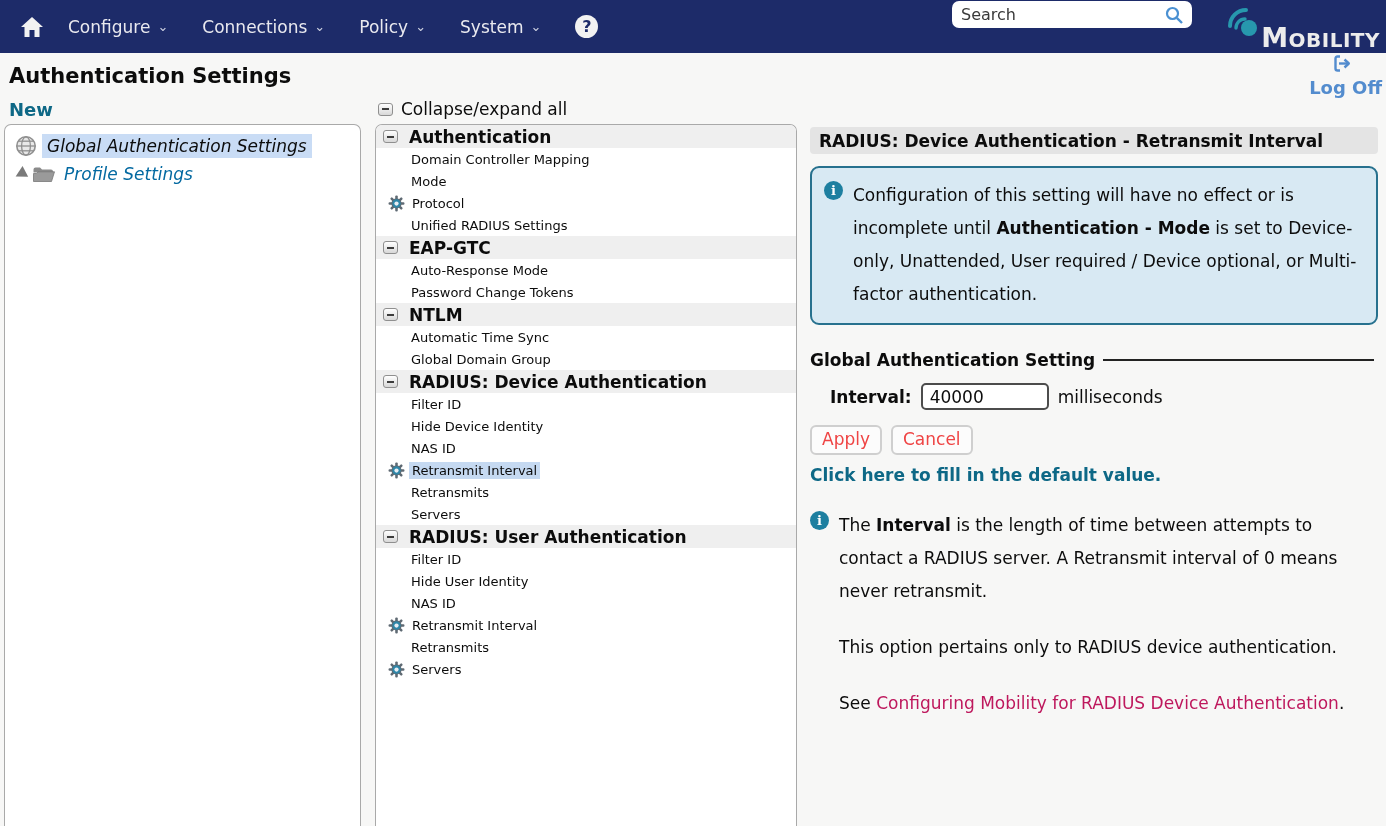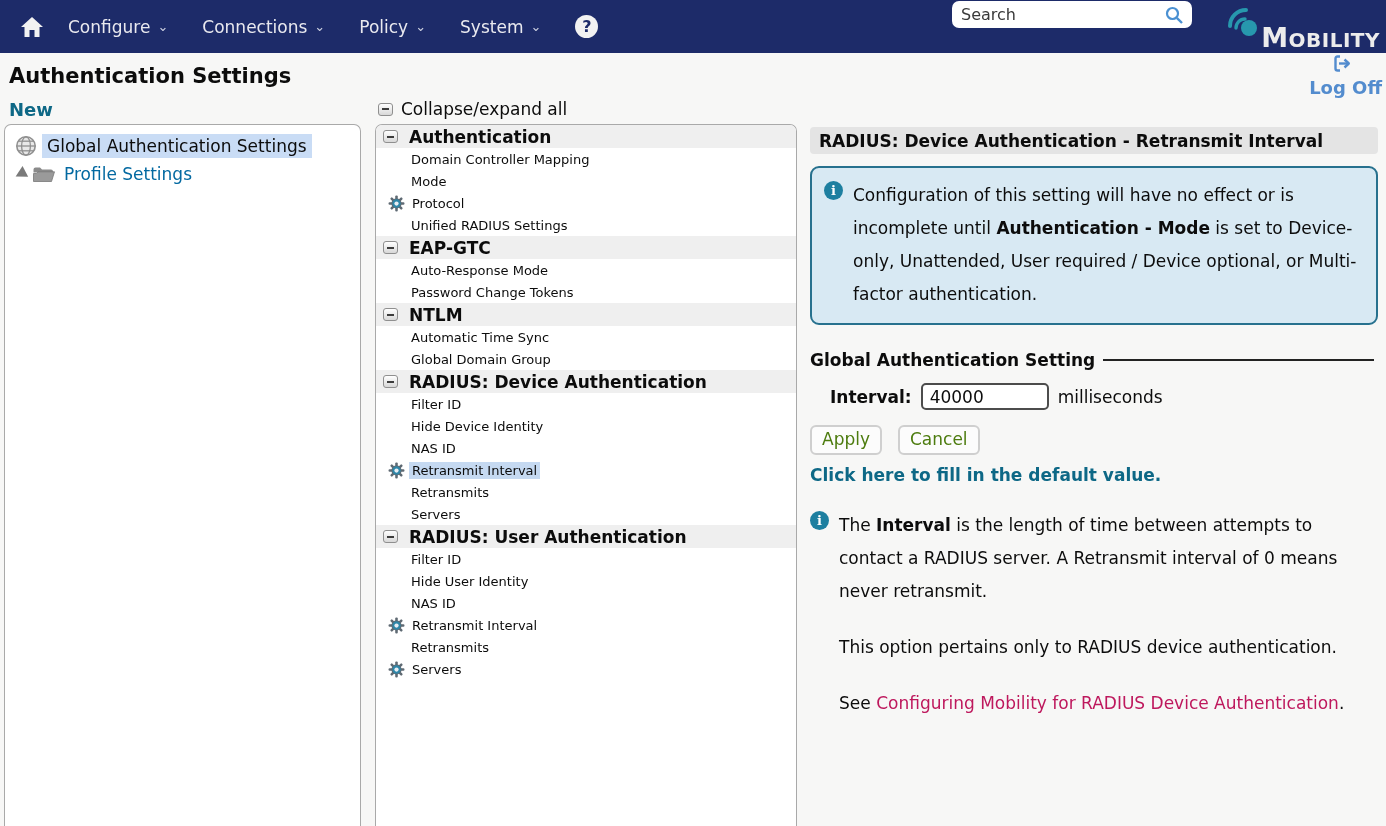--- a/index.html
+++ b/index.html
@@ -66,21 +66,21 @@
   
   .panel {
     position: absolute; top: 124px; background: #ffffff;
     border: 1px solid #a9a9a9; border-radius: 7px 7px 0 0; border-bottom: none;
     height: 712px;
   }
   .left-panel  { left: 4px;   width: 357px; padding-top: 7px; }
   .mid-panel   { left: 375px; width: 422px; overflow: hidden; }
 
   
-  .ltree-row { display: flex; align-items: center; height: 28px; padding-left: 10px; }
+  .ltree-row { display: flex; align-items: center; height: 28px; padding-left: 10px; font-style: italic; }
   .ltree-label { font-size: 17px; padding: 2px 5px; color: #0c0c0c; }
   .ltree-label.selected { background: #c9dcf5; }
   .ltree-link { font-size: 17px; color: #0369a1; margin-left: 8px; cursor: pointer; }
   .tri {
     width: 0; height: 0; margin-right: 6px;
     border-right: 11px solid #7a7a7a; border-top: 6px solid transparent; border-bottom: 6px solid transparent;
     transform: rotate(-28deg);
   }
 
   
@@ -136,23 +136,23 @@
   .interval-input {
     width: 128px; height: 27px; margin-left: 9px;
     border: 2px solid #4c4c4c; border-radius: 5px;
     font-size: 17px; padding: 1px 7px; color: #0c0c0c;
     font-family: "DejaVu Sans", "Liberation Sans", sans-serif;
   }
   .interval-unit { font-size: 17px; margin-left: 9px; color: #0c0c0c; }
 
   .btn-row { margin-top: 15px; display: flex; }
   .btn {
-    font-size: 17px; color: #4d7c0f; background: #fcfcfc;
+    font-size: 17px; color: #ef4444; background: #fcfcfc;
     border: 2px solid #cfcfcf; border-radius: 6px; padding: 2px 10px 4px 10px;
-    margin-right: 16px; font-family: "DejaVu Sans", "Liberation Sans", sans-serif;
+    margin-right: 9px; font-family: "DejaVu Sans", "Liberation Sans", sans-serif;
   }
   .default-link { margin-top: 10px; font-size: 17px; font-weight: bold; color: #0e6886; cursor: pointer; }
 
   .help-block { margin-top: 24px; display: flex; }
   .help-text p + p { margin-top: 23px; }
   .rp-link { color: #be185d; cursor: pointer; }
 </style>
 </head>
 <body>
 

